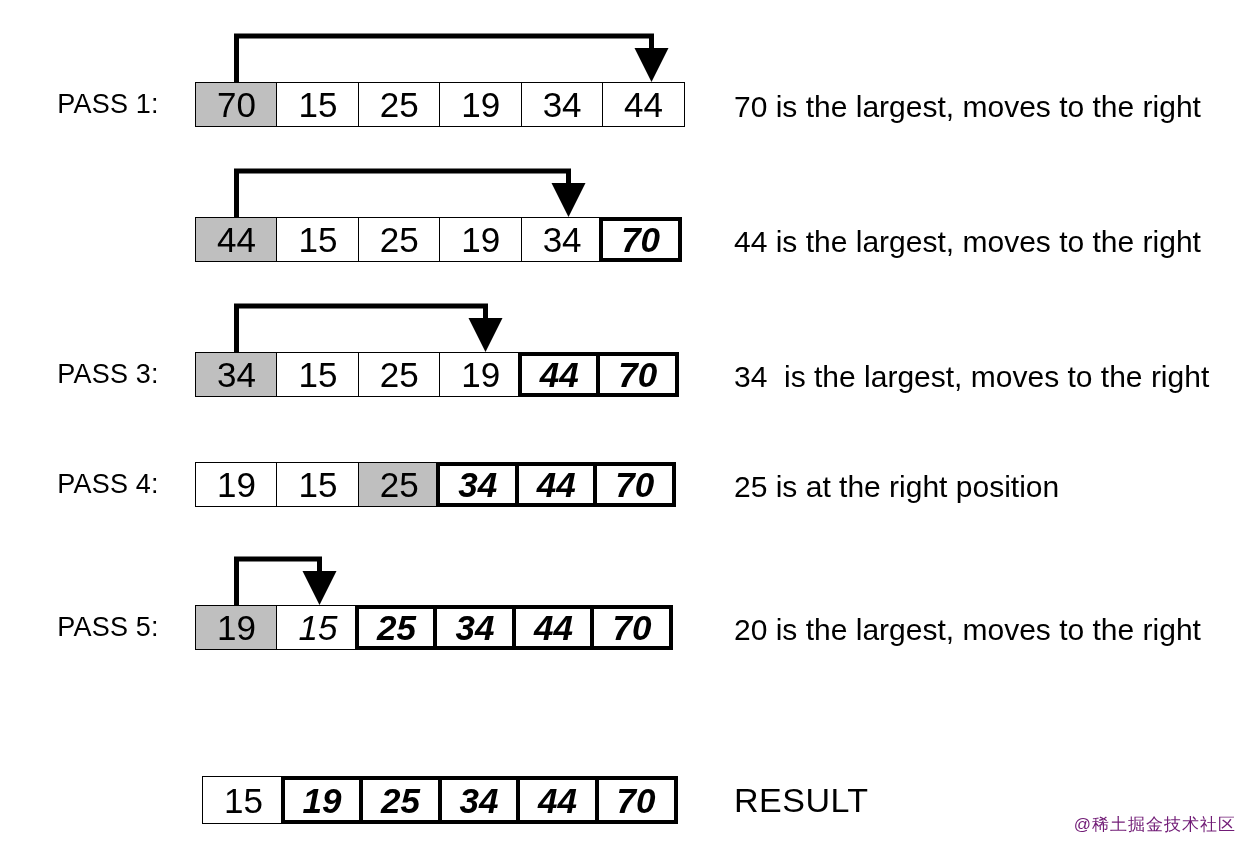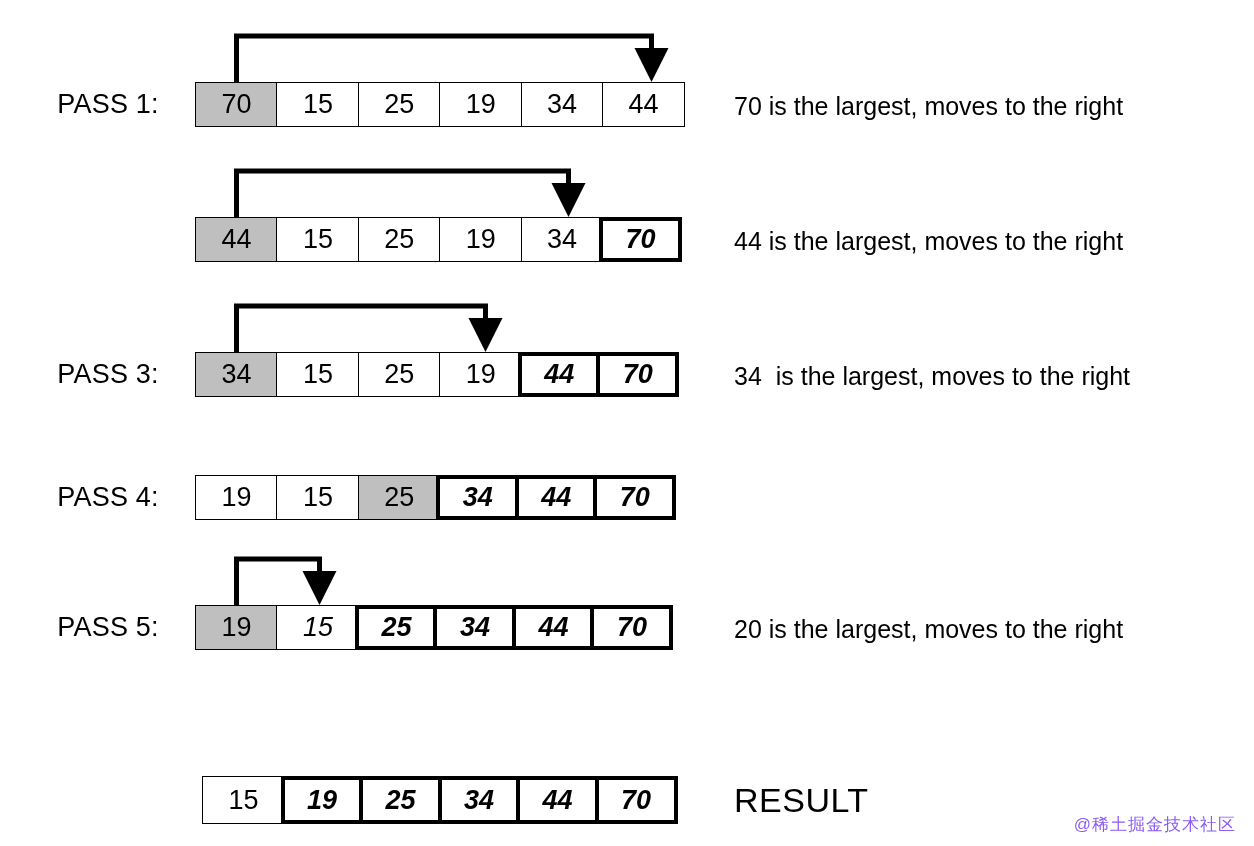--- a/index.html
+++ b/index.html
@@ -33,21 +33,21 @@
     text-align: center;
     font-size: 27px;
     line-height: 45px;
     letter-spacing: 0.2px;
     white-space: nowrap;
   }
   .pass-note {
     position: absolute;
     left: 734px;
     width: 520px;
-    font-size: 25px;
+    font-size: 30px;
     line-height: 45px;
     white-space: pre;
   }
 
   
   .array {
     position: absolute;
     left: 195px;
     display: flex;
     align-items: stretch;
@@ -55,21 +55,21 @@
   .cell {
     width: 83px;
     height: 45px;
     box-sizing: border-box;
     background: #ffffff;
     border: 1.6px solid #000000;
     margin-left: -1.6px;
     display: flex;
     align-items: center;
     justify-content: center;
-    font-size: 27px;
+    font-size: 35px;
     line-height: 1;
     position: relative;
   }
   .cell:first-child { margin-left: 0; }
   .cell.active {
     background: #bfbfbf;
   }
   .cell.sorted {
     border: 4.5px solid #000000;
     font-weight: bold;
@@ -110,21 +110,21 @@
     letter-spacing: 0.5px;
     white-space: nowrap;
   }
 
   
   #watermark {
     position: absolute;
     right: 18px;
     bottom: 10px;
     font-size: 17px;
-    color: #8b5cf6;
+    color: #701a75;
     white-space: nowrap;
     letter-spacing: 1px;
   }
 </style>
 </head>
 <body>
 
 <div id="canvas">
 
   <div id="passes-container">
@@ -168,30 +168,31 @@
           <div class="cell">19</div>
           <div class="cell sorted">44</div>
           <div class="cell sorted">70</div>
         </div>
         <svg class="arrow-layer">
           <path d="M 236.5 57 L 236.5 11 L 485.5 11 L 485.5 23" fill="none" stroke="#000000" stroke-width="5" stroke-linecap="butt" stroke-linejoin="miter"></path>
           <polygon points="468.5,23 502.5,23 485.5,57" fill="#000000"></polygon>
         </svg>
         <div class="pass-note" style="top: 59px;">34  is the largest, moves to the right</div>
       </div>
-      <div class="pass-row" style="top: 418px;">
+      <div class="pass-row" style="top: 405px;">
         <div class="pass-label" style="top: 57px;">PASS 4:</div>
         <div class="array" style="top: 57px;">
           <div class="cell">19</div>
           <div class="cell">15</div>
           <div class="cell active">25</div>
           <div class="cell sorted">34</div>
           <div class="cell sorted">44</div>
           <div class="cell sorted">70</div>
         </div>
+        <div class="pass-note" style="top: 59px;">25 is at the right position</div>
       </div>
       <div class="pass-row" style="top: 548px;">
         <div class="pass-label" style="top: 57px;">PASS 5:</div>
         <div class="array" style="top: 57px;">
           <div class="cell active">19</div>
           <div class="cell italic-plain">15</div>
           <div class="cell sorted">25</div>
           <div class="cell sorted">34</div>
           <div class="cell sorted">44</div>
           <div class="cell sorted">70</div>

